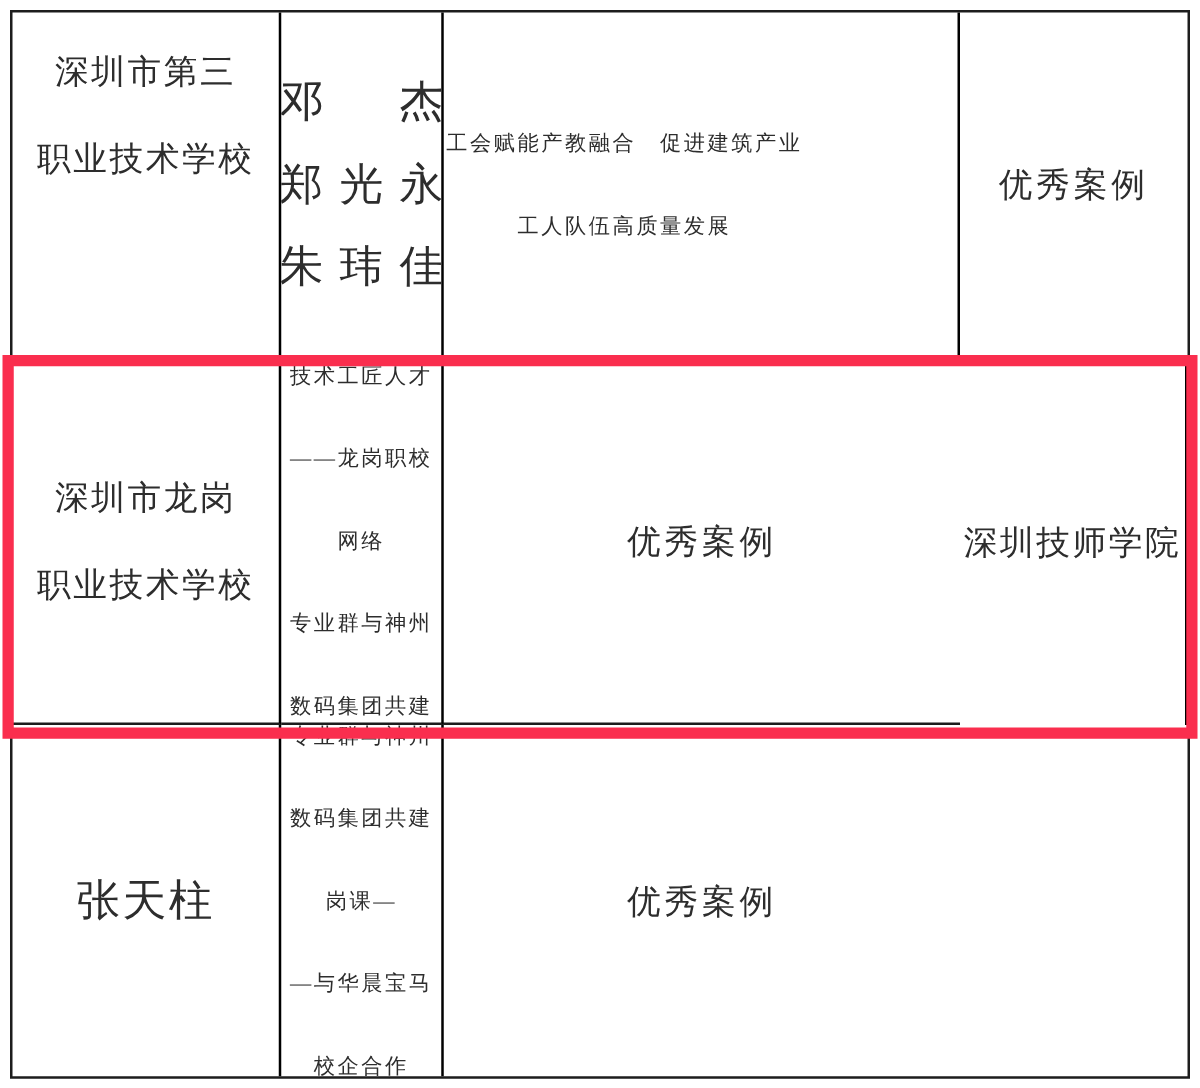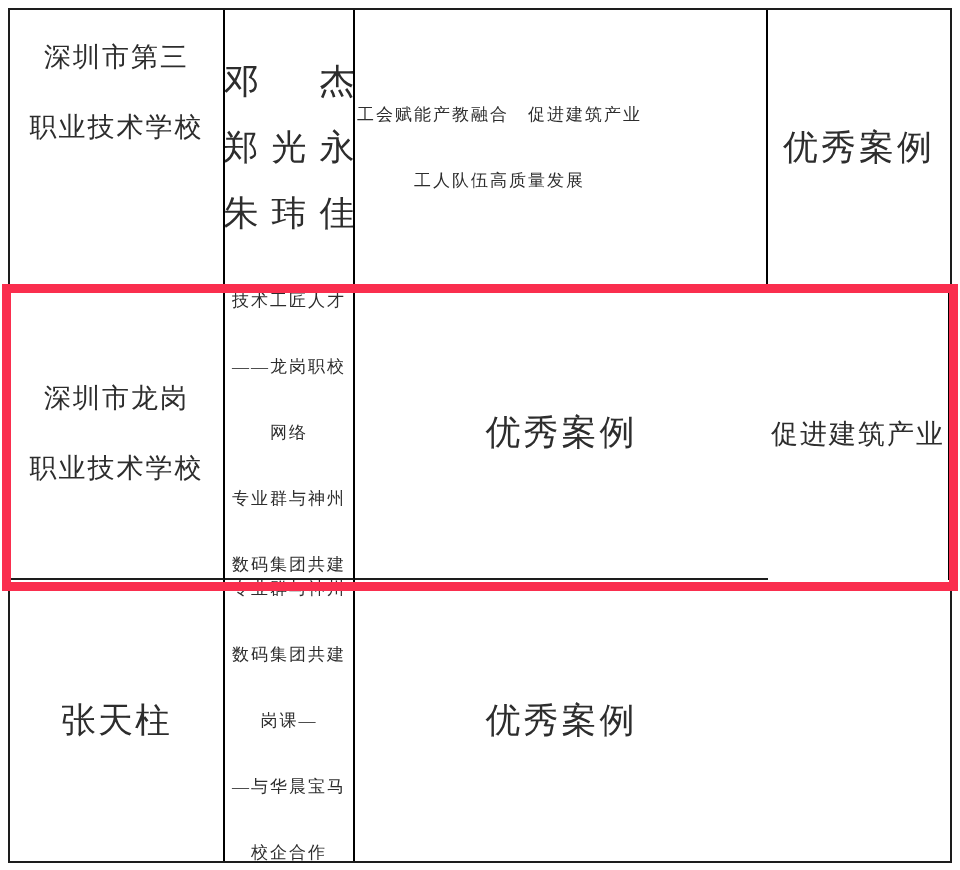--- a/index.html
+++ b/index.html
@@ -68,21 +68,21 @@
     padding: 0 2px;
   }
   .project {
     font-size: 17px;
     letter-spacing: 2px;
     line-height: 66px;
     text-align: center;
     white-space: pre-line;
   }
   .award {
-    font-size: 35px;
+    font-size: 27px;
     letter-spacing: 3px;
     text-align: right;
     white-space: nowrap;
   }
   .highlight-box {
     position: absolute;
     left: 2px;
     top: 284px;
     width: 956px;
     height: 307px;
@@ -124,21 +124,21 @@
       <div class="project">服务湾区数字经济产业　共育信息
 技术工匠人才——龙岗职校网络
 专业群与神州数码集团共建岗课
 赛证产教融合育人基地</div>
     </div>
     <div class="cell last-col">
       <div class="award">优秀案例</div>
     </div>
 
     <div class="cell last-row">
-      <div class="school">促进建筑产业</div>
+      <div class="school">深圳技师学院</div>
     </div>
     <div class="cell last-row names-plain">
       <div class="author">张天柱</div>
     </div>
     <div class="cell last-row project-cell">
       <div class="project">专业群与神州数码集团共建岗课—
 —与华晨宝马校企合作</div>
     </div>
     <div class="cell last-row last-col">
       <div class="award">优秀案例</div>

